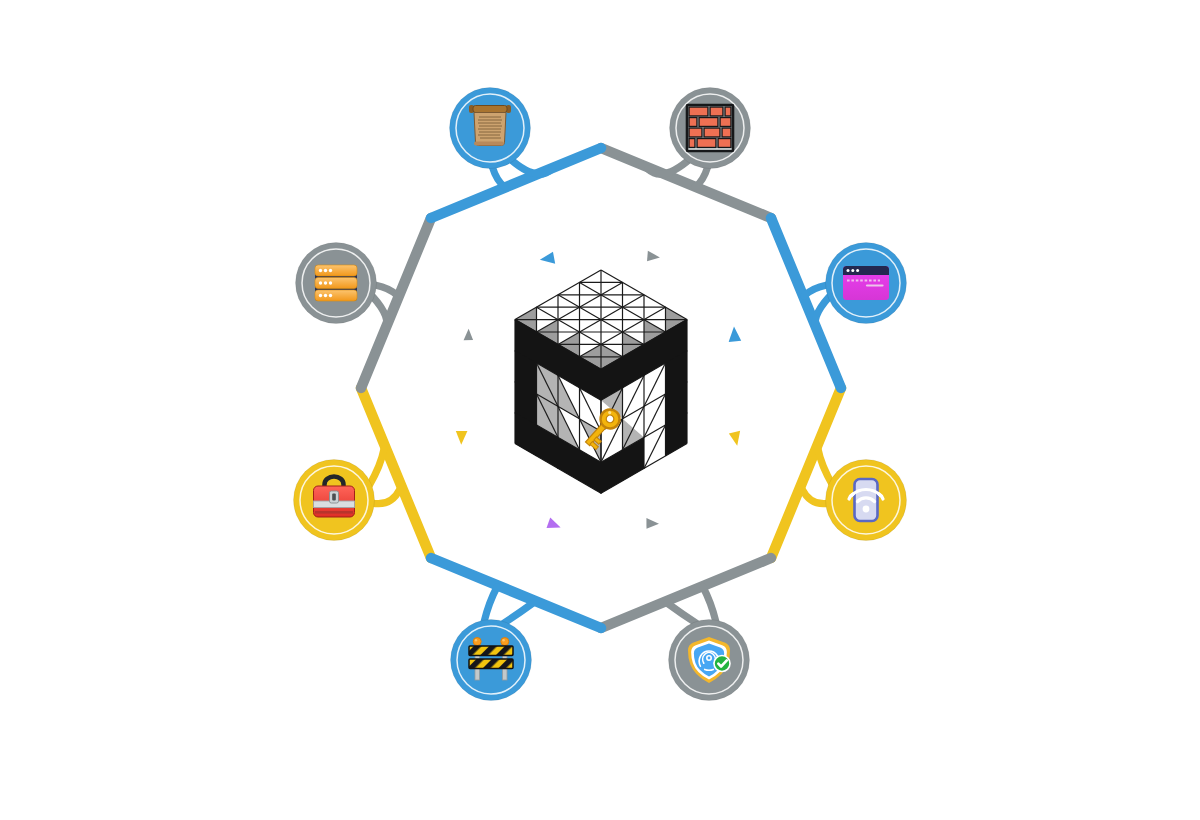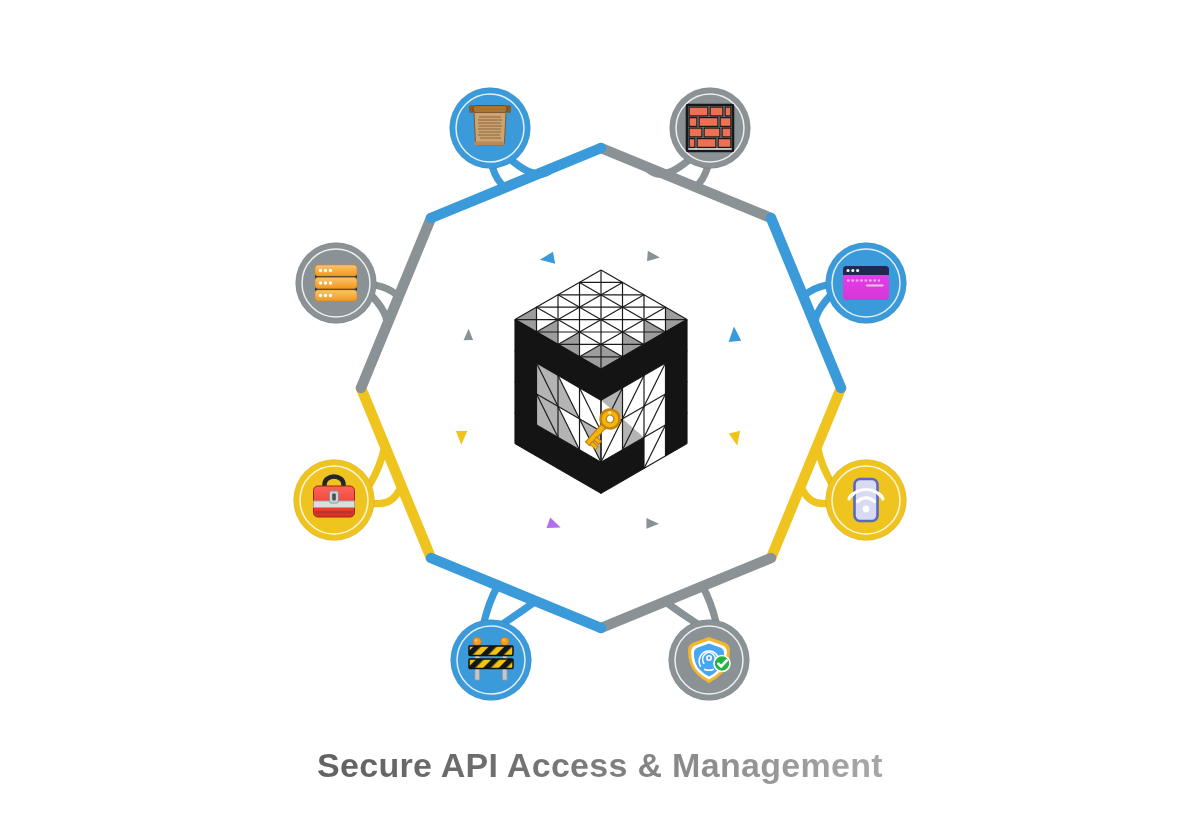--- a/index.html
+++ b/index.html
@@ -334,14 +334,13 @@
         <polygon points="0,-8 6,4 -4.5,5" transform="translate(652,256) rotate(100) scale(1)" fill="#8a9295"></polygon>
         <polygon points="0,-8 6,4 -4.5,5" transform="translate(468,336) rotate(5) scale(0.9)" fill="#8a9295"></polygon>
         <polygon points="0,-8 6,4 -4.5,5" transform="translate(734,336) rotate(0) scale(1.2)" fill="#3b9ad9"></polygon>
         <polygon points="0,-8 6,4 -4.5,5" transform="translate(462,436) rotate(185) scale(1.1)" fill="#f0c41f"></polygon>
         <polygon points="0,-8 6,4 -4.5,5" transform="translate(736,437) rotate(172) scale(1.1)" fill="#f0c41f"></polygon>
         <polygon points="0,-8 6,4 -4.5,5" transform="translate(553,524) rotate(115) scale(1.05)" fill="#b36ef0"></polygon>
         <polygon points="0,-8 6,4 -4.5,5" transform="translate(651,523) rotate(95) scale(1)" fill="#8a9295"></polygon>
       </g>
   </svg>
 
-  <div class="title">Secure API Access &amp; Management</div>
 </div>
 
 </body></html>

